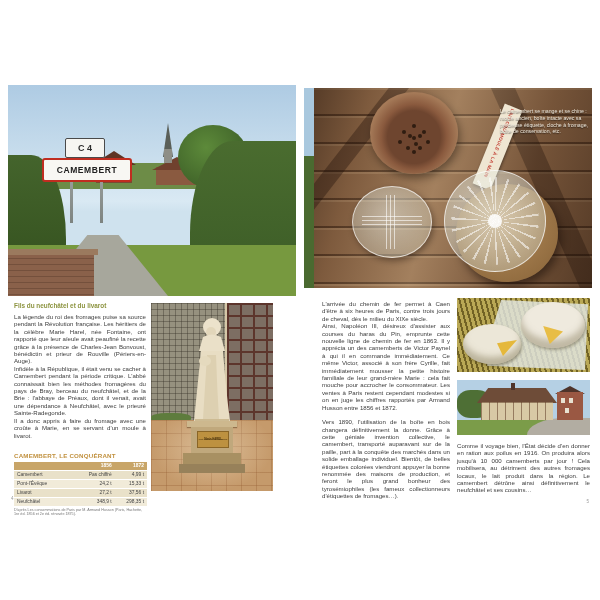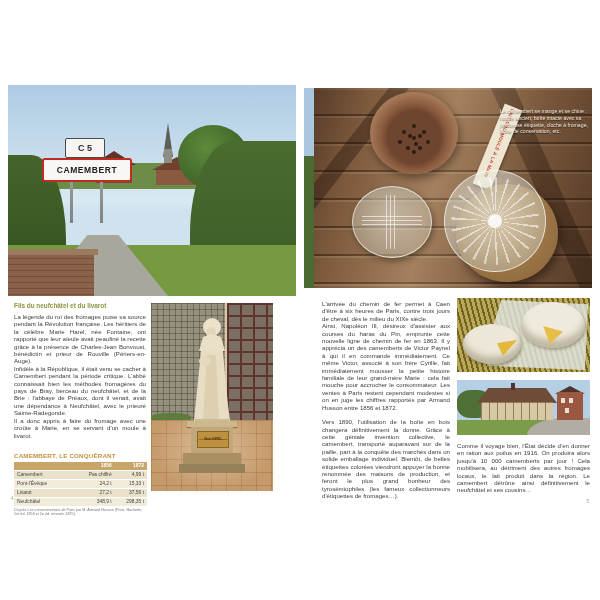--- a/index.html
+++ b/index.html
@@ -155,21 +155,21 @@
       <div class="v-tree"></div>
       <div class="v-hedgeR"></div>
       <div class="v-hedgeL"></div>
       <div class="v-grass"></div>
       <div class="v-road"></div>
       <div class="v-wall"></div>
       <div class="v-walltop"></div>
       <div class="v-post" style="left:62px"></div>
       <div class="v-post" style="left:92px"></div>
       <div class="v-sign-c2">
-        <span>C 5</span>
+        <span>C 4</span>
       </div>
       <div class="v-sign-cam">
         <span>CAMEMBERT</span>
       </div>
     </div>
 
     <div class="lcol">
       <h3 class="sec">Fils du neufchâtel et du livarot</h3>
       <p class="body-p">La légende du roi des fromages puise sa source pendant la Révolution française. Les héritiers de la célèbre Marie Harel, née Fontaine, ont rapporté que leur aïeule avait peaufiné la recette grâce à la présence de Charles-Jean Bonvoust, bénédictin et prieur de Rouville (Périers-en-Auge).</p>
       <p class="body-p">Infidèle à la République, il était venu se cacher à Camembert pendant la période critique. L'abbé connaissait bien les méthodes fromagères du pays de Bray, berceau du neufchâtel, et de la Brie : l'abbaye de Préaux, dont il venait, avait une dépendance à Neufchâtel, avec le prieuré Sainte-Radegonde.</p>

